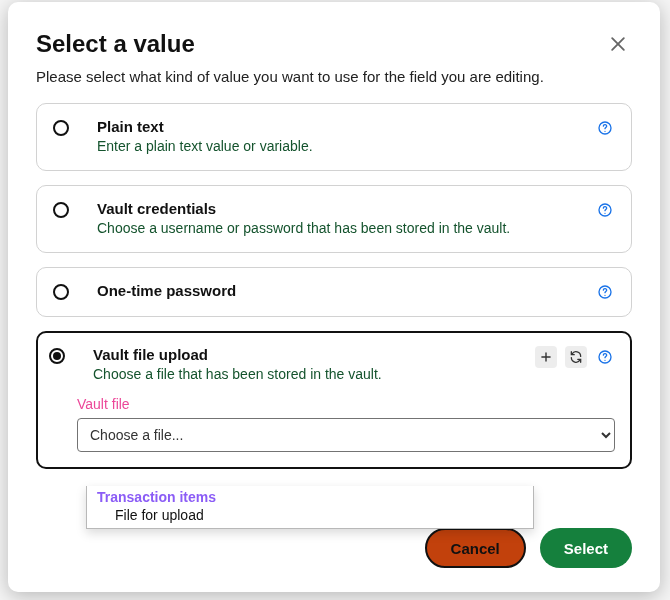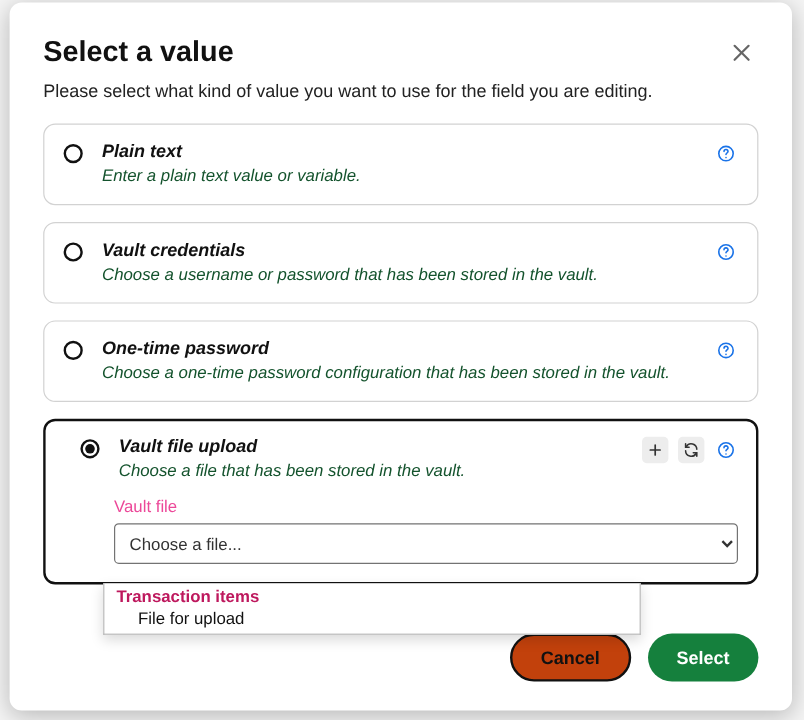--- a/index.html
+++ b/index.html
@@ -53,27 +53,26 @@
     border: 1px solid #d2d2d2;
     border-radius: 10px;
     padding: 14px 16px 14px 16px;
     margin-bottom: 14px;
     position: relative;
     cursor: pointer;
     background: #fff;
   }
   .option-card.selected {
     border: 2px solid #111;
-    padding: 13px 15px 15px 29px;
+    padding: 13px 15px 15px 11px;
   }
   .option-row {
     display: flex;
     align-items: flex-start;
-    gap: 16px;
-    font-style: italic;
+    gap: 28px;
   }
   .radio {
     width: 16px;
     height: 16px;
     border: 2px solid #111;
     border-radius: 50%;
     margin-top: 2px;
     flex-shrink: 0;
     position: relative;
     background: #fff;
@@ -155,21 +154,21 @@
     width: 448px;
     background: #fff;
     border: 1px solid #b8b8b8;
     border-top: none;
     box-shadow: 0 4px 10px rgba(0,0,0,0.15);
     z-index: 5;
     font-size: 14px;
   }
   .dd-group {
     font-weight: 700;
-    color: #be185d;
+    color: #8b5cf6;
     padding: 3px 10px 0 10px;
   }
   .dd-item {
     padding: 2px 10px 5px 28px;
     color: #111;
     cursor: pointer;
   }
   .dialog-footer {
     position: absolute;
     right: 28px;
@@ -255,21 +254,20 @@
         </button>
       </div>
     </div>
   </div>
 
   <div class="option-card">
     <div class="option-row">
       <span class="radio"></span>
       <div class="opt-text">
         <div class="opt-title">One-time password</div>
-        <div class="opt-desc">Choose a one-time password configuration that has been stored in the vault.</div>
       </div>
       <div class="opt-actions">
         <button class="help-btn">
           <span>
             <svg viewBox="0 0 24 24" fill="none" stroke="currentColor" stroke-width="2">
                 <circle cx="12" cy="12" r="9"></circle>
                 <path d="M9.5 9.2a2.5 2.5 0 0 1 5 .3c0 1.5-2.5 2-2.5 3.5" stroke-linecap="round"></path>
                 <circle cx="12" cy="17" r="1" fill="currentColor" stroke="none"></circle>
               </svg>
           </span>

